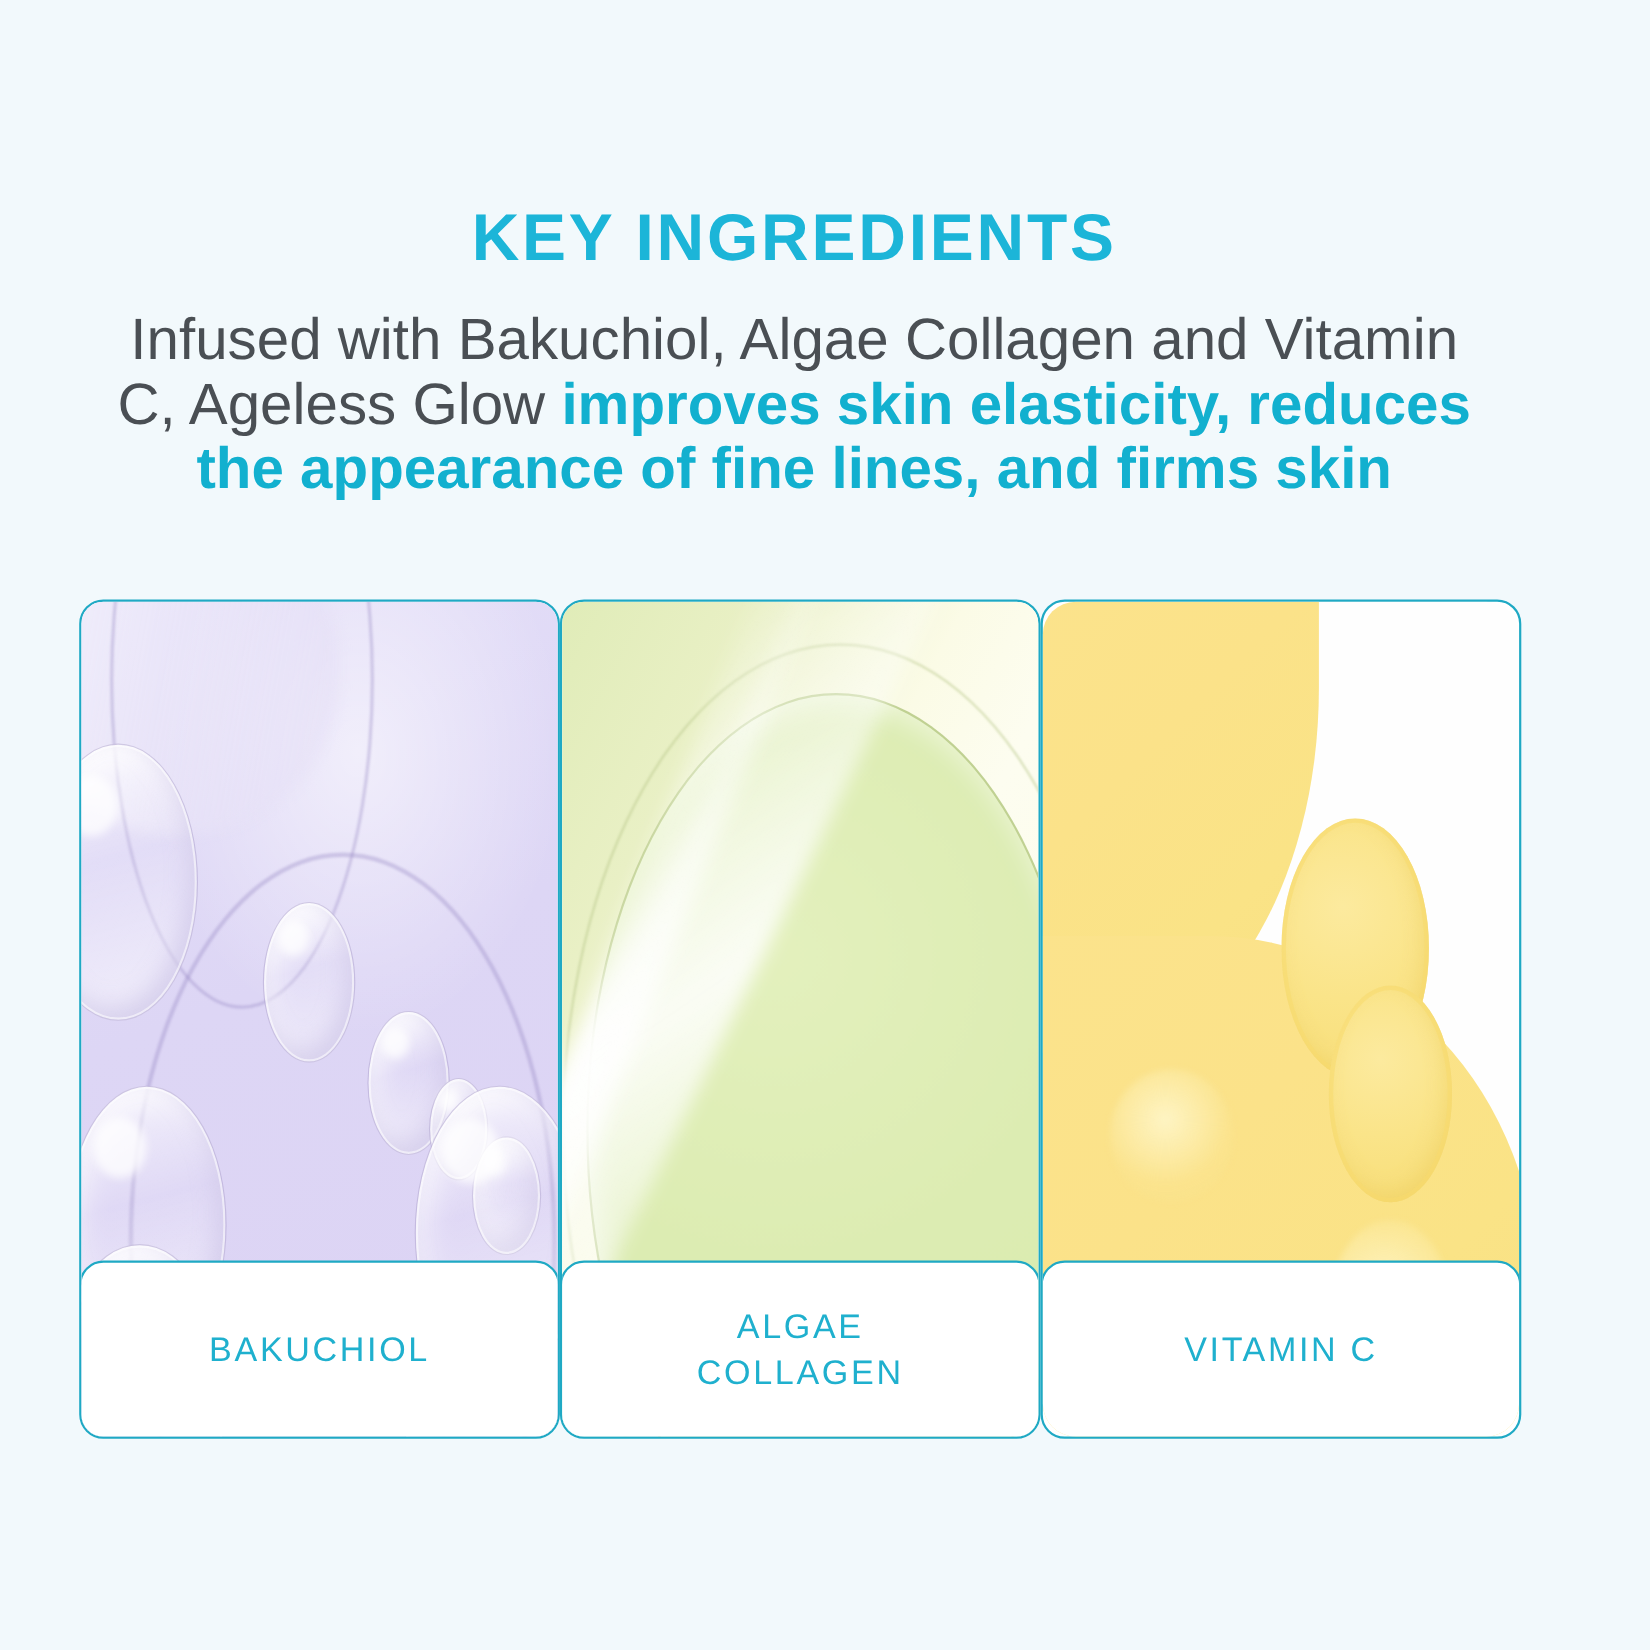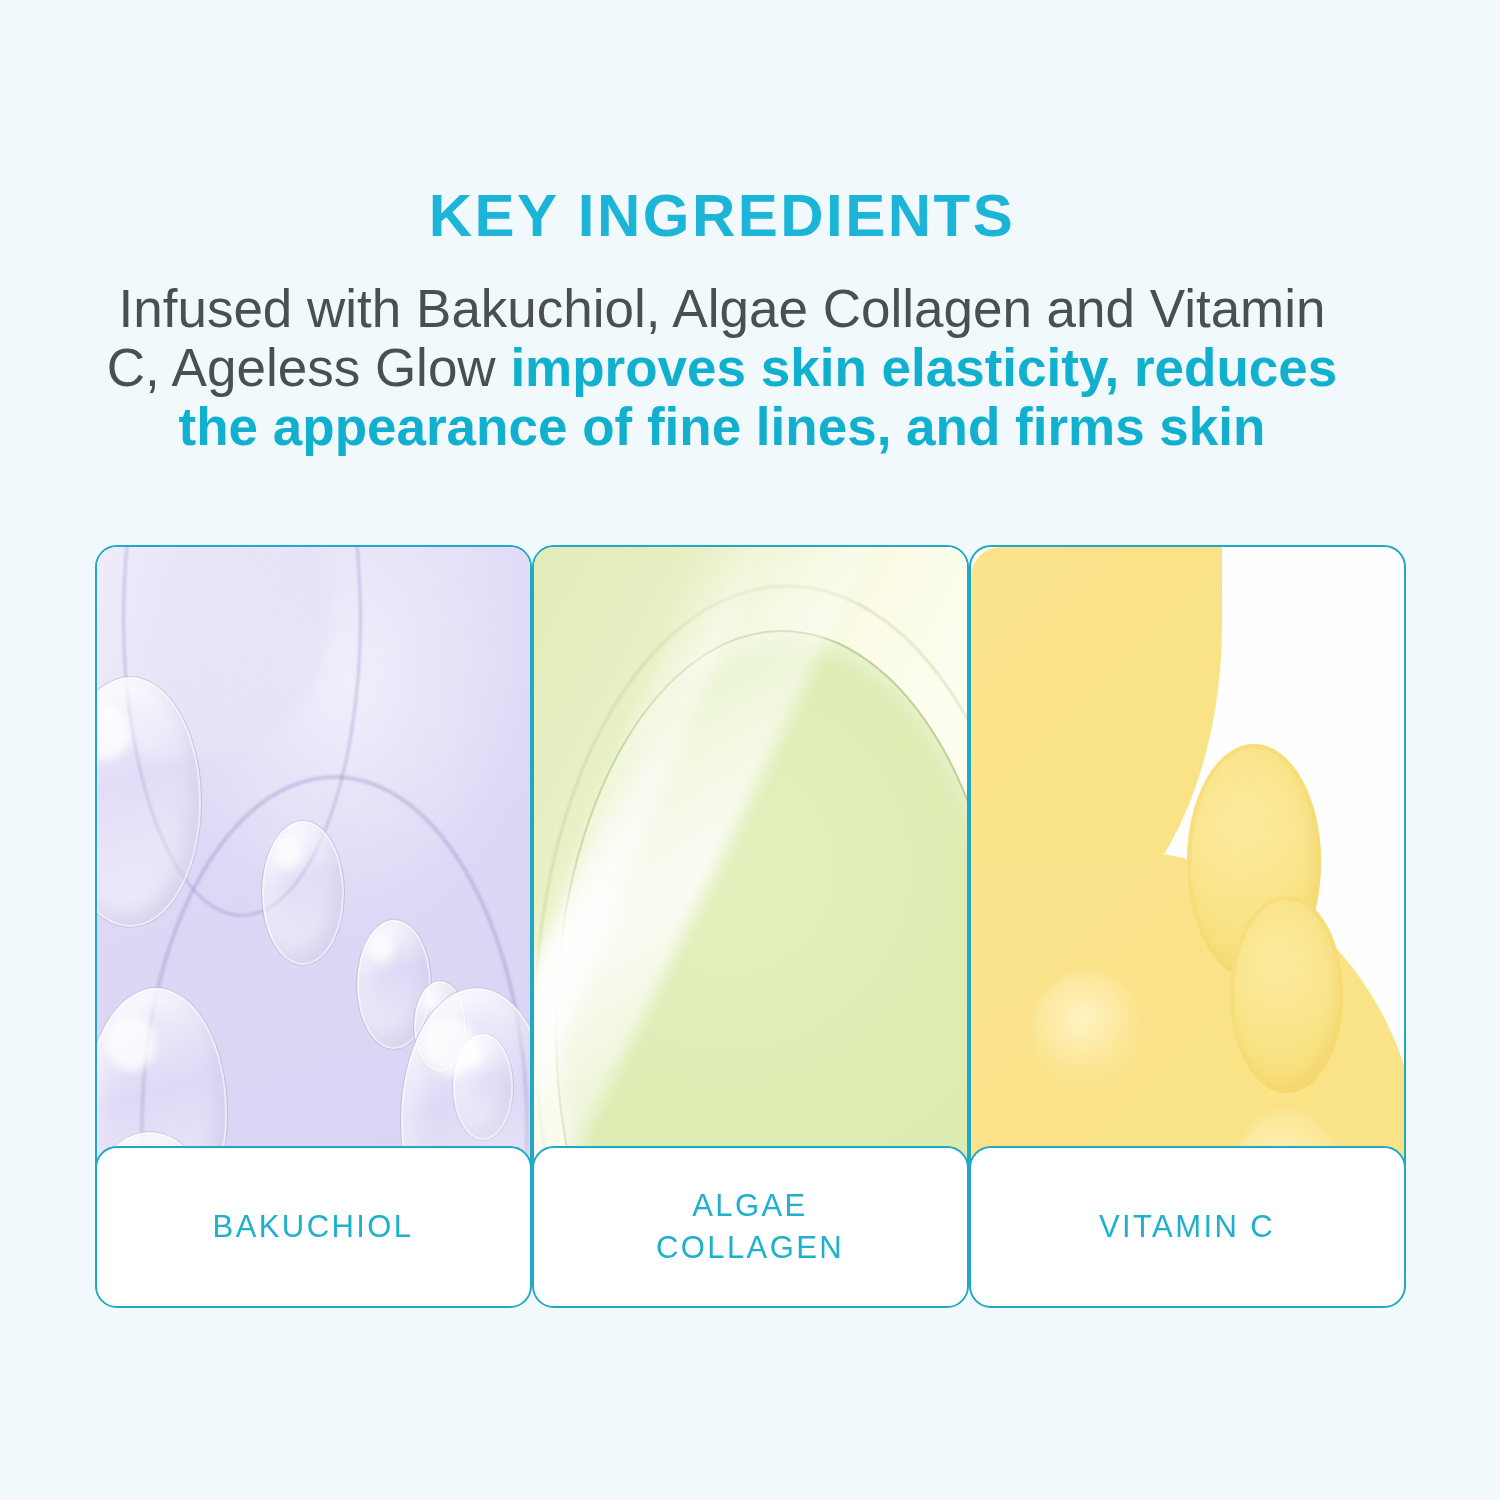--- a/index.html
+++ b/index.html
@@ -47,21 +47,21 @@
   }
 
   
   .cards {
     position: absolute;
     top: 545px;
     left: 72px;
     width: 1356px;
     height: 763px;
     display: flex;
-    justify-content: center;
+    justify-content: flex-start;
   }
   .card {
     position: relative;
     width: 437px;
     height: 763px;
     border: 2px solid #1fa9c4;
     border-radius: 22px;
     overflow: hidden;
     box-sizing: border-box;
     background: #ffffff;

